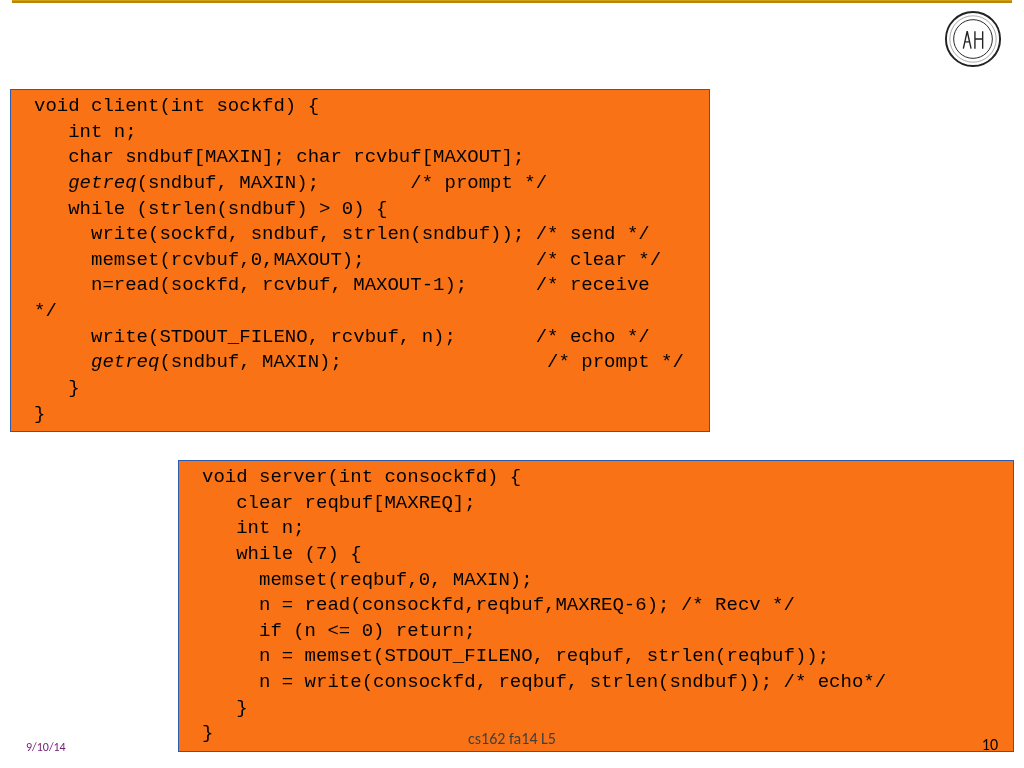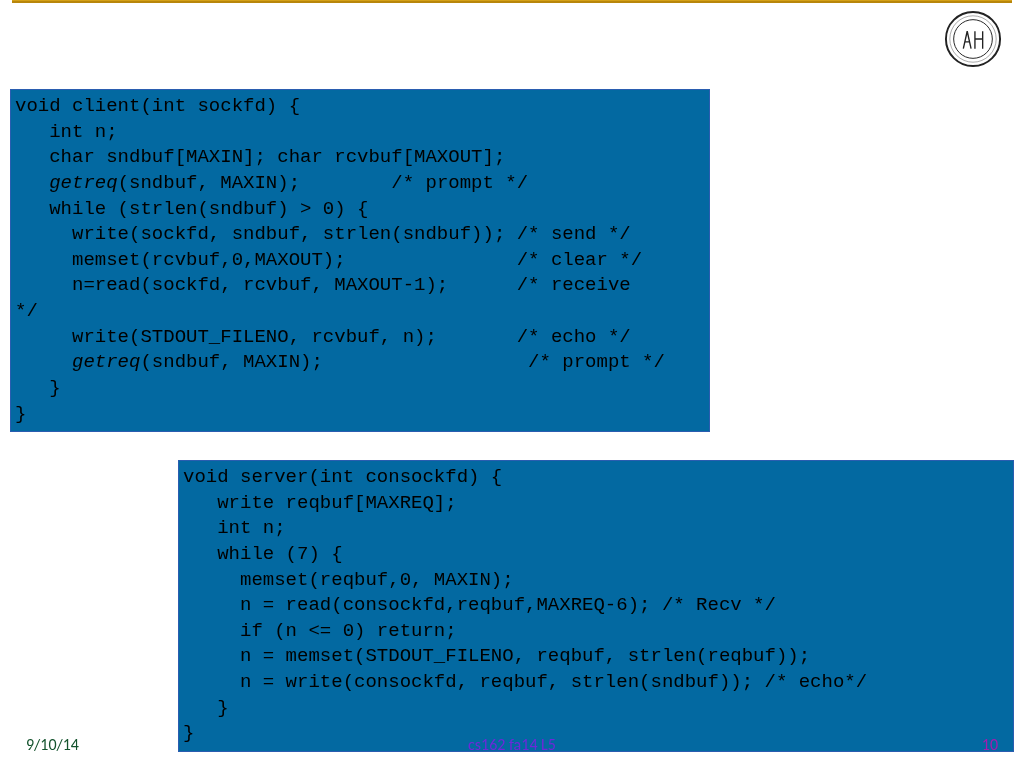--- a/index.html
+++ b/index.html
@@ -37,54 +37,54 @@
   }
   .logo svg { width: 100%; height: 100%; }
   .code-box {
     position: absolute;
     border: 1px solid #2a5db0;
     font-family: "Courier New", monospace;
     font-size: 19px;
     line-height: 1.35;
     color: #000;
     white-space: pre;
-    padding: 4px 4px;
-    background: #0369a1;
+    padding: 4px 23px;
+    background: #f97316;
   }
   .box-client {
     top: 89px;
     left: 10px;
     width: 700px;
   }
   .box-server {
     top: 460px;
     left: 178px;
     width: 836px;
   }
   .italic { font-style: italic; }
   .footer-date {
     position: absolute;
     bottom: 14px;
     left: 26px;
-    color: #14532d;
-    font-size: 16px;
+    color: #701a75;
+    font-size: 12px;
   }
   .footer-center {
     position: absolute;
-    bottom: 14px;
+    bottom: 20px;
     left: 50%;
     transform: translateX(-50%);
-    color: #6d28d9;
+    color: #404040;
     font-size: 16px;
   }
   .footer-page {
     position: absolute;
     bottom: 14px;
     right: 26px;
-    color: #a21caf;
+    color: #000000;
     font-size: 16px;
   }
 </style>
 </head>
 <body>
 
 <div class="slide">
 
 
   <div class="logo">
@@ -107,21 +107,21 @@
 <span>     write(sockfd, sndbuf, strlen(sndbuf)); /* send */</span>
 <span>     memset(rcvbuf,0,MAXOUT);               /* clear */</span>
 <span>     n=read(sockfd, rcvbuf, MAXOUT-1);      /* receive </span>
 <span>*/</span>
 <span>     write(STDOUT_FILENO, rcvbuf, n);       /* echo */</span>
 <span>     </span><span class="italic">getreq</span><span>(sndbuf, MAXIN);                  /* prompt */</span>
 <span>   }</span>
 <span>}</span></div>
 
   <div class="code-box box-server"><span>void server(int consockfd) {</span>
-<span>   write reqbuf[MAXREQ];</span>
+<span>   clear reqbuf[MAXREQ];</span>
 <span>   int n;</span>
 <span>   while (7) {                   </span>
 <span>     memset(reqbuf,0, MAXIN);</span>
 <span>     n = read(consockfd,reqbuf,MAXREQ-6); /* Recv */</span>
 <span>     if (n &lt;= 0) return;</span>
 <span>     n = memset(STDOUT_FILENO, reqbuf, strlen(reqbuf));</span>
 <span>     n = write(consockfd, reqbuf, strlen(sndbuf)); /* echo*/</span>
 <span>   }</span>
 <span>}</span></div>
 

